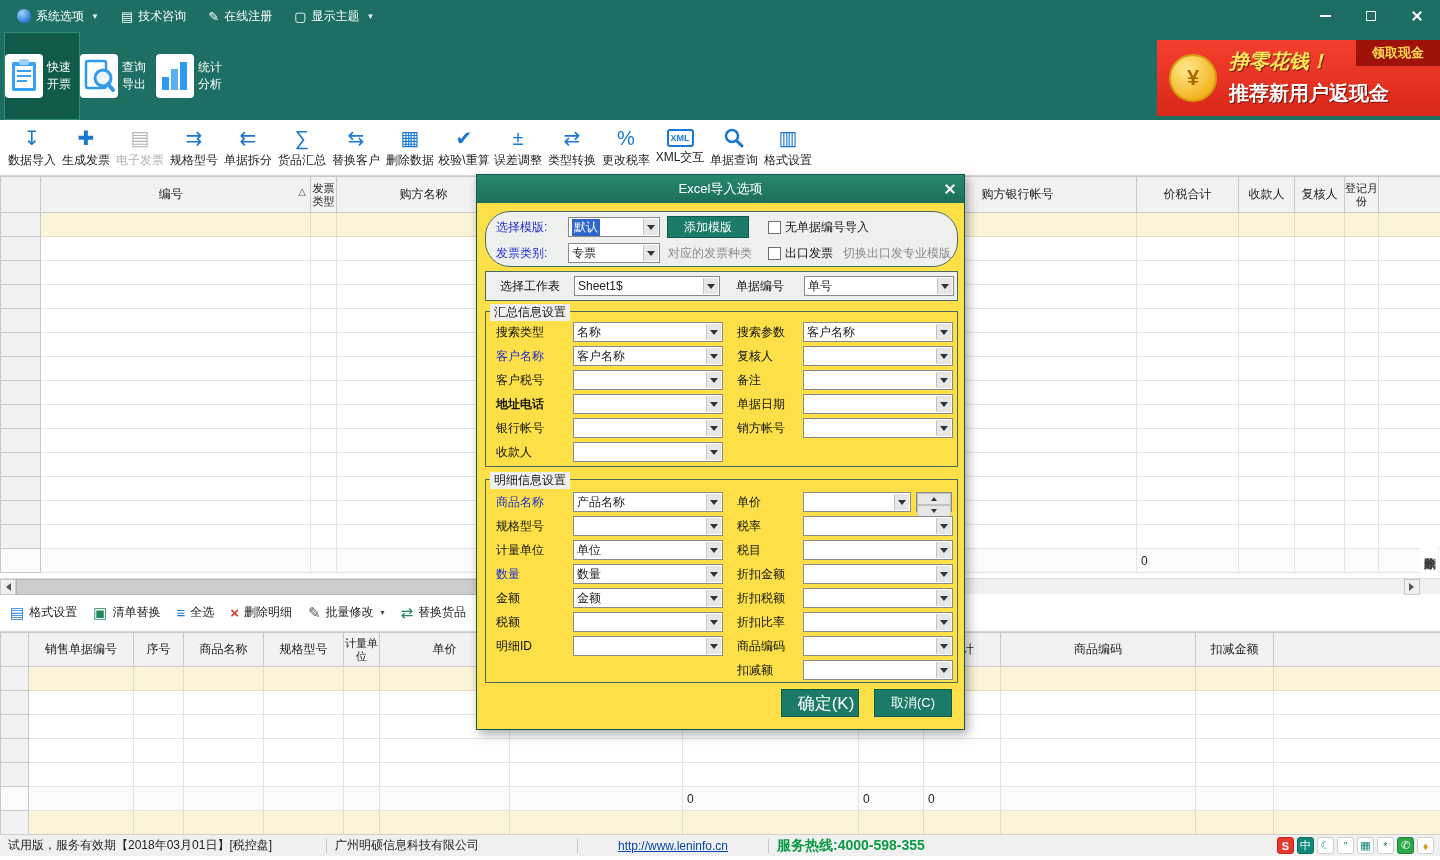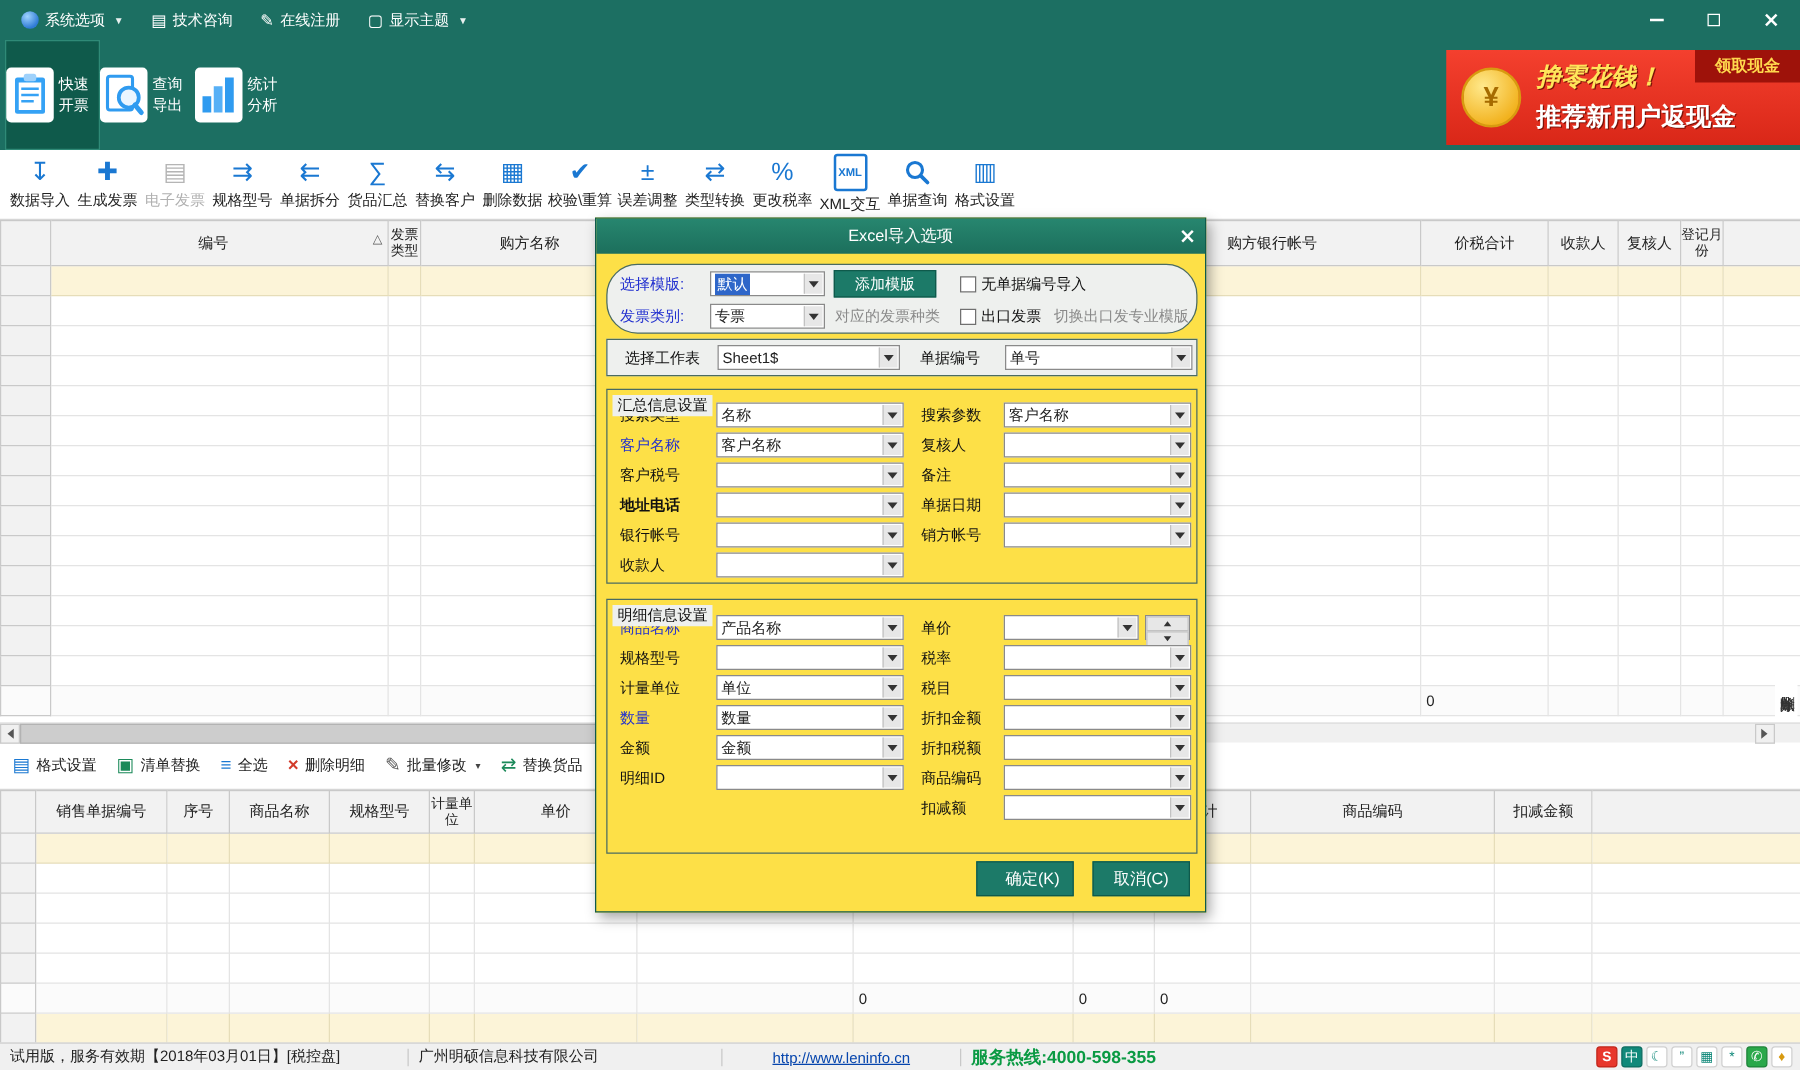--- a/index.html
+++ b/index.html
@@ -37,21 +37,21 @@
   .ad .badge{position:absolute;right:0;top:0;width:84px;height:26px;background:#9e120a;color:#ffd84d;font-size:13px;font-weight:bold;display:flex;align-items:center;justify-content:center;}
   .ad .l2{position:absolute;left:72px;top:40px;font-size:20px;font-weight:bold;color:#fff;text-shadow:1px 1px 0 #7a1208;}
 
   
   .icon-toolbar{position:absolute;left:0;top:120px;width:1440px;height:56px;background:#fff;border-bottom:1px solid #d6d6d6;display:flex;align-items:center;padding-left:6px;gap:2px;}
   .titem{width:52px;height:52px;display:flex;flex-direction:column;align-items:center;justify-content:center;gap:2px;cursor:default;}
   .tglyph{height:24px;line-height:24px;font-size:20px;color:#1a78d2;display:flex;align-items:center;justify-content:center;}
   .tlabel{font-size:12px;color:#222;white-space:nowrap;}
   .titem.disabled .tglyph{color:#b5b5b5;}
   .titem.disabled .tlabel{color:#b0b0b0;}
-  .tglyph.xmlbox{font-size:9px;font-weight:bold;border:2px solid #1a78d2;border-radius:3px;height:30px;line-height:14px;padding:0 2px;}
+  .tglyph.xmlbox{font-size:9px;font-weight:bold;border:2px solid #1a78d2;border-radius:3px;height:18px;line-height:14px;padding:0 2px;}
 
   
   table{border-collapse:collapse;table-layout:fixed;width:1440px;}
   th{background:#f2f2f2;border:1px solid #c9c9c9;font-weight:normal;font-size:12px;color:#222;padding:1px 2px;overflow:hidden;}
   td{border:1px solid #e4e4e4;height:24px;font-size:12px;padding:1px 4px;overflow:hidden;white-space:nowrap;}
   tr{height:24px;}
   td:first-child{background:#f2f2f2;border-color:#c9c9c9;}
   .upper-wrap{position:absolute;left:0;top:176px;width:1440px;height:402px;overflow:hidden;background:#fff;z-index:1;}
   .upper-wrap thead tr{height:36px;}
   .lower-wrap{position:absolute;left:0;top:632px;width:1440px;height:206px;overflow:hidden;background:#fff;z-index:1;}
@@ -94,21 +94,21 @@
   .sico.gold{color:#d89a10;}
 
   
   .dialog{position:absolute;left:476px;top:174px;width:489px;height:556px;background:#fde047;border:1px solid #0f5a4b;box-shadow:3px 4px 10px rgba(0,0,0,.35);z-index:60;}
   .dlg-header{position:absolute;left:0;top:0;width:100%;height:28px;background:linear-gradient(180deg,#27866f,#1c6f5c);color:#fff;font-size:13px;display:flex;align-items:center;justify-content:center;}
   .dlg-close{position:absolute;right:6px;top:6px;width:16px;height:16px;cursor:pointer;}
   .dlg-close::before,.dlg-close::after{content:"";position:absolute;left:7px;top:2px;width:2px;height:12px;background:#fff;}
   .dlg-close::before{transform:rotate(45deg);}.dlg-close::after{transform:rotate(-45deg);}
   .dbox{position:absolute;left:8px;width:473px;border:1px solid #4a6b62;background:#eef0ee;}
   .groupbox{position:absolute;left:8px;width:473px;border:1px solid #4a6b62;}
-  .legend{position:absolute;top:-8px;left:4px;background:#eef0ee;padding:0 4px;font-size:12px;color:#111;margin-top:12px;}
+  .legend{position:absolute;top:-8px;left:4px;background:#eef0ee;padding:0 4px;font-size:12px;color:#111;}
   .frow{display:flex;align-items:center;height:24px;}
   .flabel{font-size:12px;color:#111;white-space:nowrap;}
   .flabel.blue{color:#2230cf;}
   .combo{position:relative;height:20px;background:#fff;border:1px solid #8a8a8a;display:flex;align-items:center;font-size:12px;padding:0 18px 0 3px;}
   .combo .cval{white-space:nowrap;overflow:hidden;}
   .combo .cval.sel{background:#2e66c9;color:#fff;padding:0 2px;}
   .combo .carrow{position:absolute;right:1px;top:1px;bottom:1px;width:15px;background:#e7e7e7;border-left:1px solid #c2c2c2;display:flex;align-items:center;justify-content:center;}
   .combo .carrow::after{content:"";width:0;height:0;border:4px solid transparent;border-top:5px solid #333;margin-top:5px;}
   .cb{width:13px;height:13px;background:#fff;border:1px solid #707070;display:inline-block;flex:none;}
   .hint{color:#8a8a8a;font-size:12px;white-space:nowrap;}
@@ -907,20 +907,32 @@
             <span class="cval">金额</span>
             <span class="carrow"></span>
           </div>
           <span class="flabel" style="margin-left:14px;width:66px;">折扣税额</span>
           <div class="combo" style="width:150px;">
             <span class="cval"></span>
             <span class="carrow"></span>
           </div>
         </div>
 
+      <div class="frow">
+          <span class="flabel" style="margin-left:10px;width:70px;">税额</span>
+          <div class="combo" style="width:150px;margin-left:7px;">
+            <span class="cval"></span>
+            <span class="carrow"></span>
+          </div>
+          <span class="flabel" style="margin-left:14px;width:66px;">折扣比率</span>
+          <div class="combo" style="width:150px;">
+            <span class="cval"></span>
+            <span class="carrow"></span>
+          </div>
+        </div>
 
       <div class="frow">
           <span class="flabel" style="margin-left:10px;width:70px;">明细ID</span>
           <div class="combo" style="width:150px;margin-left:7px;">
             <span class="cval"></span>
             <span class="carrow"></span>
           </div>
           <span class="flabel" style="margin-left:14px;width:66px;">商品编码</span>
           <div class="combo" style="width:150px;">
             <span class="cval"></span>
@@ -933,18 +945,18 @@
           <span style="width:157px;"></span>
           <span class="flabel" style="margin-left:14px;width:66px;">扣减额</span>
           <div class="combo" style="width:150px;">
             <span class="cval"></span>
             <span class="carrow"></span>
           </div>
         </div>
     </div>
 
     <div style="position:absolute;left:0;top:514px;width:100%;display:flex;justify-content:flex-end;gap:15px;padding-right:12px;">
-      <button class="tealbtn" style="width:78px;height:28px;font-size:13px;padding-left:12px;">确定(K)</button>
+      <button class="tealbtn" style="width:78px;height:28px;font-size:17px;padding-left:12px;">确定(K)</button>
       <button class="tealbtn" style="width:78px;height:28px;font-size:13px;">取消(C)</button>
     </div>
   </div>
 
 </div>
 
 </body></html>

